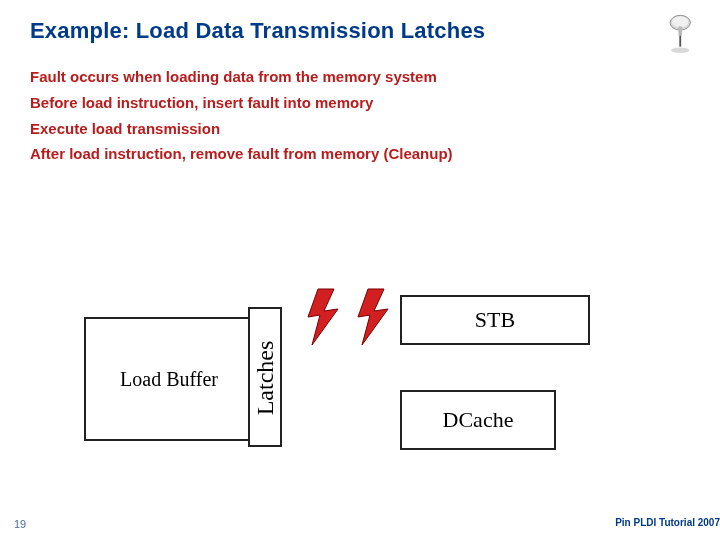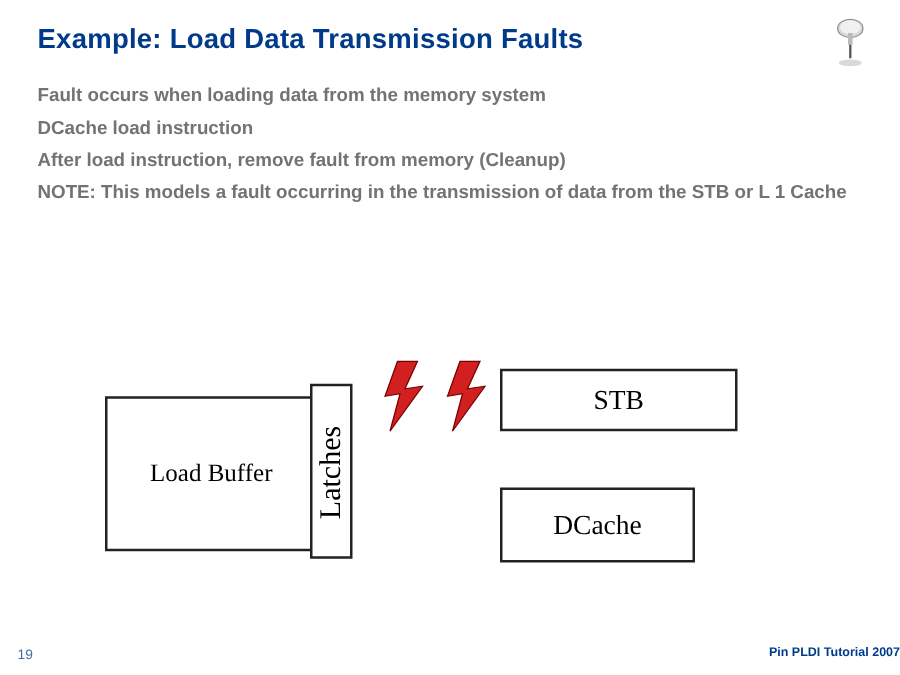--- a/index.html
+++ b/index.html
@@ -16,21 +16,21 @@
     padding: 18px 30px 0 30px;
   }
   .title {
     color: #003a8a;
     font-weight: 700;
     font-size: 22px;
     letter-spacing: 0.2px;
     margin-bottom: 22px;
   }
   .bullets {
-    color: #737373;
+    color: #b91c1c;
     font-weight: 700;
     font-size: 15px;
     line-height: 1.45;
   }
   .bullets p { margin-bottom: 4px; }
 
   .diagram {
     position: absolute;
     left: 60px;
     top: 295px;
@@ -116,27 +116,27 @@
 <div class="slide">
 
   <svg class="pushpin" viewBox="0 0 50 50">
     <ellipse cx="22" cy="16" rx="11" ry="8" fill="#d8d8d8" stroke="#888" stroke-width="1"></ellipse>
     <ellipse cx="22" cy="15" rx="9" ry="6" fill="#f0f0f0"></ellipse>
     <rect x="20" y="20" width="4" height="10" fill="#bbb"></rect>
     <line x1="22" y1="30" x2="22" y2="42" stroke="#555" stroke-width="2"></line>
     <ellipse cx="22" cy="46" rx="10" ry="3" fill="#000" opacity="0.15"></ellipse>
   </svg>
 
-  <h1 class="title">Example: Load Data Transmission Faults</h1>
+  <h1 class="title">Example: Load Data Transmission Latches</h1>
 
   <div class="bullets">
     <p>Fault occurs when loading data from the memory system</p>
-    <p>DCache load instruction</p>
+    <p>Before load instruction, insert fault into memory</p>
+    <p>Execute load transmission</p>
     <p>After load instruction, remove fault from memory (Cleanup)</p>
-    <p>NOTE: This models a fault occurring in the transmission of data from the STB or L 1 Cache</p>
   </div>
 
   <div class="diagram">
     <div class="box load-buffer">Load Buffer</div>
     <div class="box latches-box"></div>
     <div class="latches-label">Latches</div>
     <div class="box stb">STB</div>
     <div class="box dcache">DCache</div>
 
     <svg class="bolt bolt1" viewBox="0 0 40 60">

